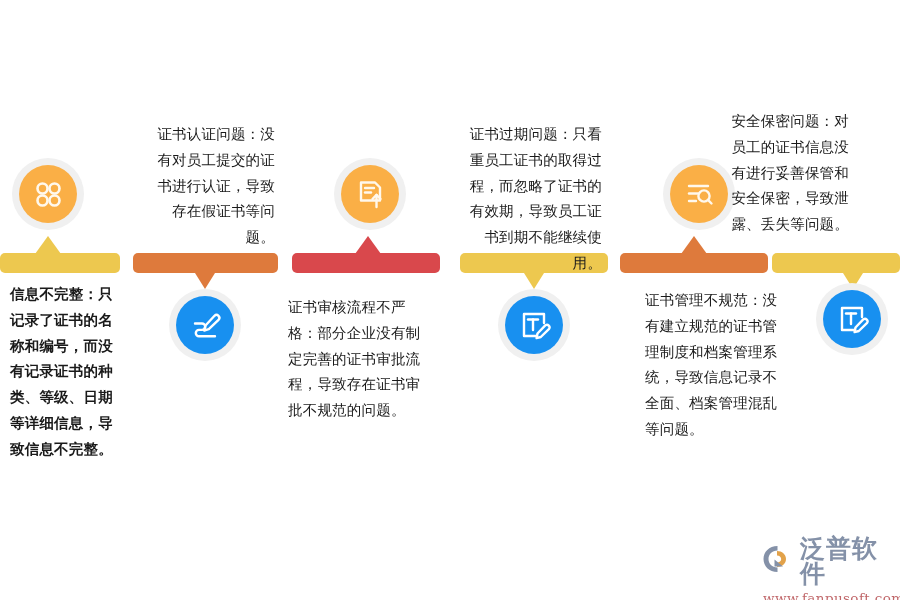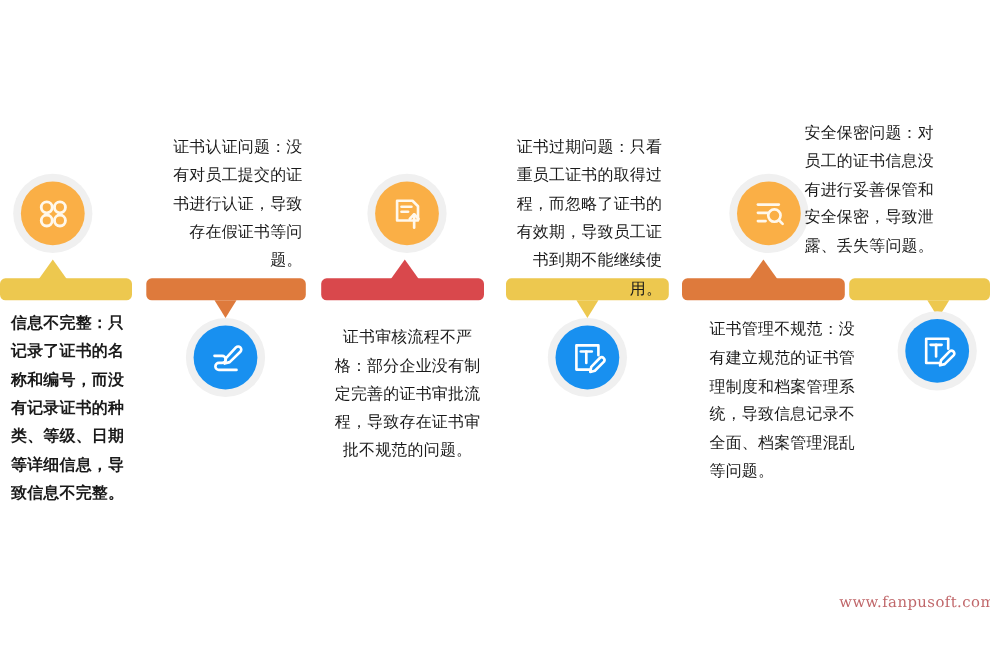--- a/index.html
+++ b/index.html
@@ -212,25 +212,35 @@
           <path d="M20.5 25.5 L28.5 17.2 a2.6 2.6 0 0 1 3.6 3.6 L23.8 29 l-4.2 1.1 z" fill="none" stroke="#ffffff" stroke-width="2.4" stroke-linecap="round" stroke-linejoin="round"></path>
         </svg>
       </span>
     </div>
   </div>
 
   <div class="textblock below" style="left:10px; top:282px; width:108px;font-weight:bold;">信息不完整：只记录了证书的名称和编号，而没有记录证书的种类、等级、日期等详细信息，导致信息不完整。</div>
 
   <div class="textblock above" style="left:144px; top:122px; width:131px;">证书认证问题：没有对员工提交的证书进行认证，导致存在假证书等问题。</div>
 
-  <div class="textblock below" style="left:302px; top:295px; width:137px;text-align:center;">证书审核流程不严格：部分企业没有制定完善的证书审批流程，导致存在证书审批不规范的问题。</div>
+  <div class="textblock below" style="left:288px; top:295px; width:137px;">证书审核流程不严格：部分企业没有制定完善的证书审批流程，导致存在证书审批不规范的问题。</div>
 
   <div class="textblock above" style="left:460px; top:122px; width:142px;">证书过期问题：只看重员工证书的取得过程，而忽略了证书的有效期，导致员工证书到期不能继续使用。</div>
 
   <div class="textblock below" style="left:622px; top:288px; width:137px;margin-left:23px;">证书管理不规范：没有建立规范的证书管理制度和档案管理系统，导致信息记录不全面、档案管理混乱等问题。</div>
 
   <div class="textblock above" style="left:729px; top:95px; width:120px;margin-top:14px;">安全保密问题：对员工的证书信息没有进行妥善保管和安全保密，导致泄露、丢失等问题。</div>
 
   <div id="logo">
+    <div class="mark-row">
+      <span>
+        <svg width="34" height="30" viewBox="0 0 34 30">
+          <path d="M15.5 2 C7 2 1.5 8 1.5 15 C1.5 22 7 28 15.5 28 L15.5 23.5 C10 23.5 6.5 19.8 6.5 15 C6.5 10.2 10 6.5 15.5 6.5 Z" fill="#8491a8"></path>
+          <path d="M15 7 C20 7 24 10.5 24 15 C24 19.5 20 23 15 23 L15 18.6 C17.4 18.6 19.2 17 19.2 15 C19.2 13 17.4 11.4 15 11.4 Z" fill="#e2a24a"></path>
+          <path d="M12.5 15.5 L21 22.5 L12.5 22.5 Z" fill="#8491a8"></path>
+        </svg>
+      </span>
+      <span class="wordmark">泛普软件</span>
+    </div>
     <div class="urlmark">www.fanpusoft.com</div>
   </div>
 
 </div>
 
 </body></html>

